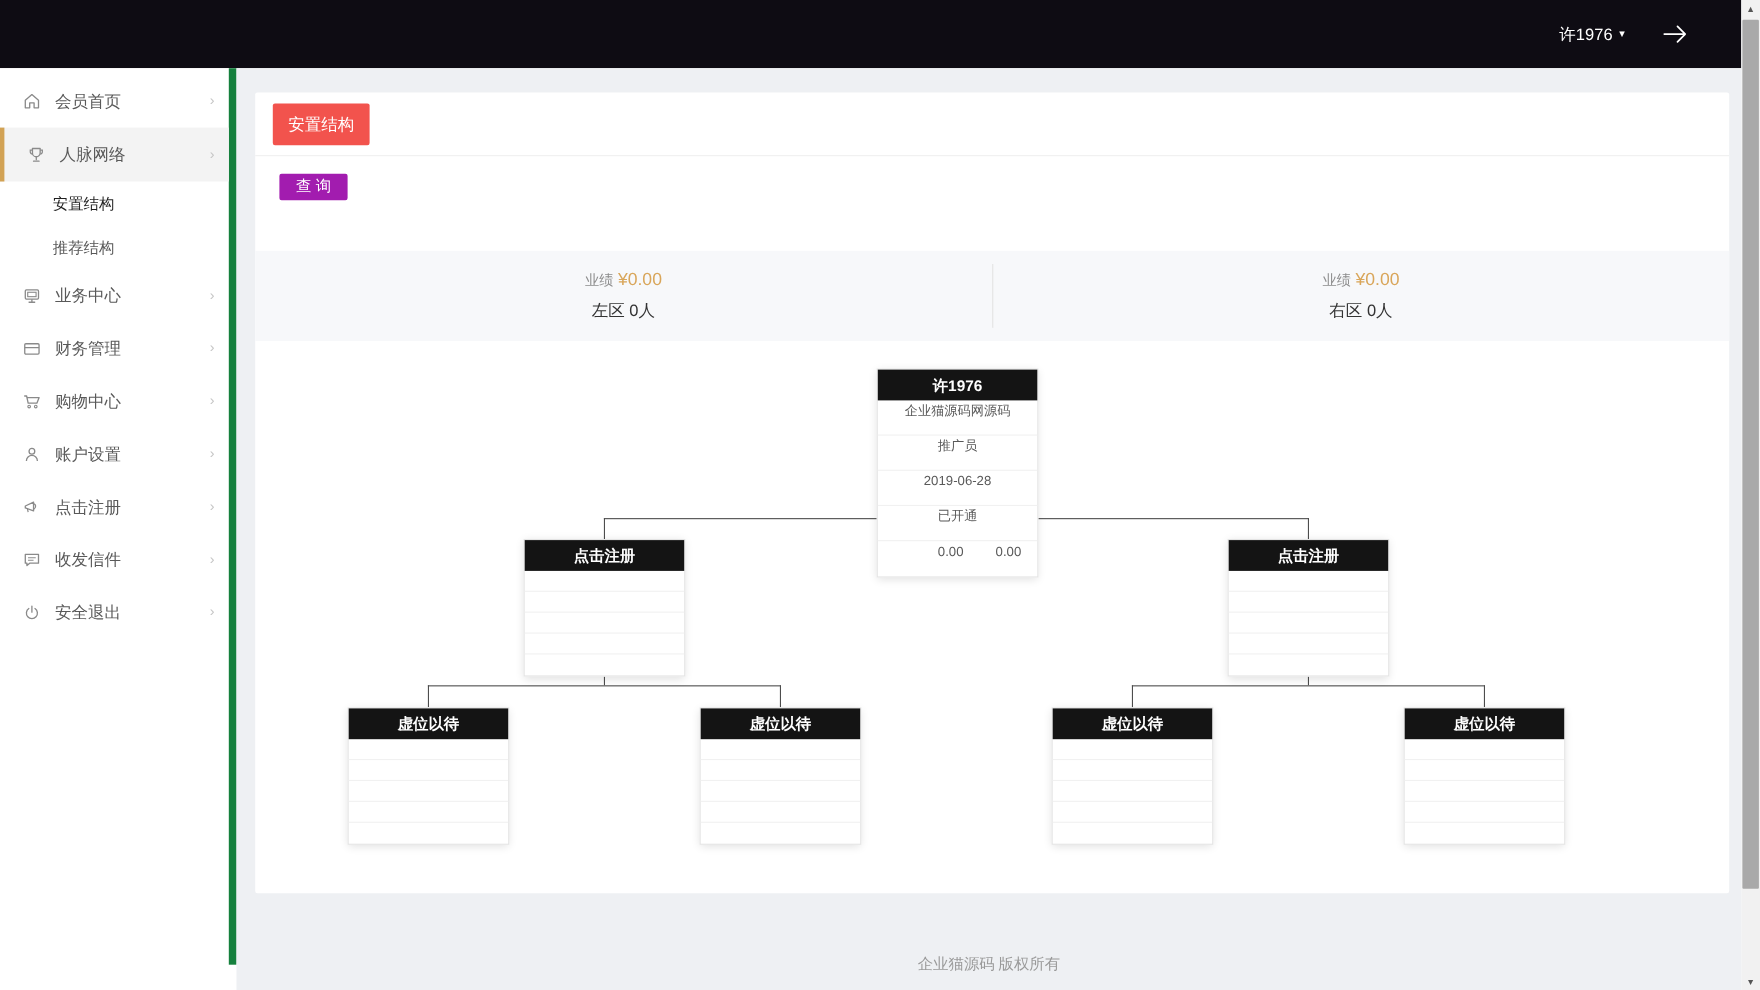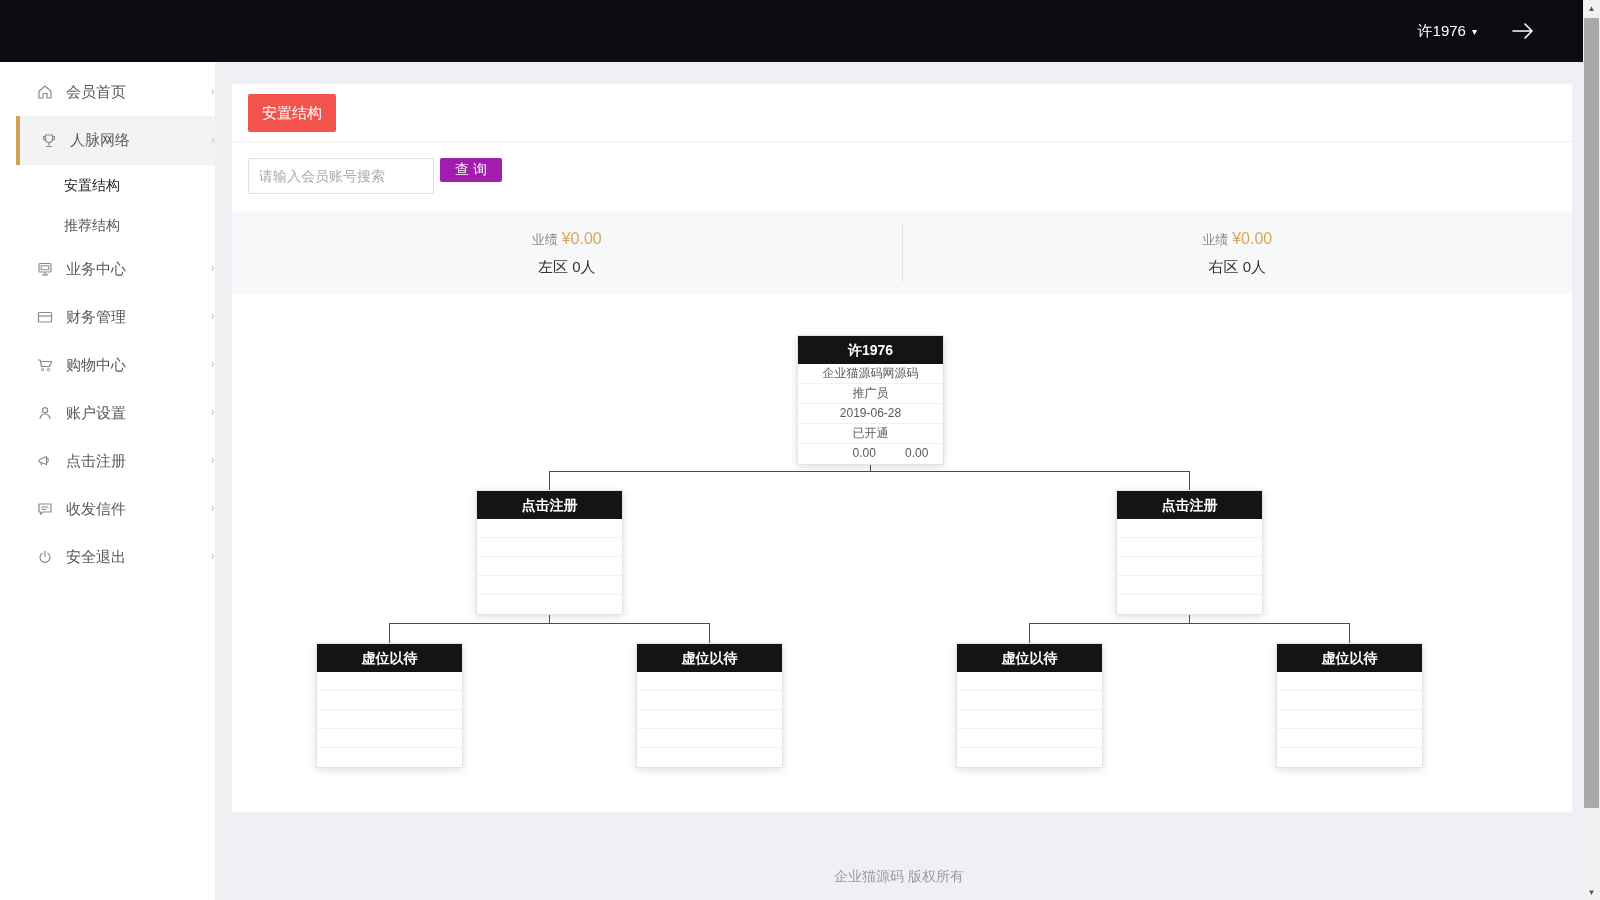--- a/index.html
+++ b/index.html
@@ -19,22 +19,22 @@
   .user-caret { font-size:10px; color:#fff; }
   .topbar-arrow { cursor:pointer; display:flex; align-items:center; }
   
   .scrollbar { position:absolute; right:0; top:0; width:17px; height:900px; background:#f1f1f1; }
   .sb-arrow { position:absolute; left:0; width:17px; height:16px; display:flex; align-items:center; justify-content:center; font-size:8px; color:#555; }
   .sb-up { top:0; }
   .sb-down { bottom:0; }
   .sb-thumb { position:absolute; left:1px; top:18px; width:15px; height:790px; background:#a9a9a9; border-radius:1px; }
   
   .sidebar {
-    position:absolute; left:16px; top:62px; width:215px; height:815px;
-    background:#fff; padding-top:6px; border-right:3px solid #15803d;
+    position:absolute; left:0; top:62px; width:215px; height:815px;
+    background:#fff; padding-top:6px; border-right:7px solid #15803d;
   }
   .side-item {
     height:48px; display:flex; align-items:center; padding-left:20px; padding-right:14px;
     color:#595959; font-size:15px; cursor:pointer; position:relative;
   }
   .side-item.active { background:#f3f3f3; border-left:4px solid #d2a254; padding-left:20px; height:49px; }
   .side-item .icon { width:18px; height:18px; margin-right:12px; flex:0 0 18px; }
   .side-item .icon svg { display:block; }
   .side-chev { position:absolute; right:13px; top:50%; transform:translateY(-58%); color:#c6c6c6; font-size:13px; }
   .side-section { height:34px; line-height:34px; padding-left:20px; font-size:12px; color:#9b9b9b; }
@@ -53,48 +53,48 @@
   .search-input {
     width:186px; height:36px; border:1px solid #e0e0e0; border-radius:2px;
     padding:0 10px; font-size:14px; color:#333; outline:none; font-family:inherit;
   }
   .search-input::placeholder { color:#ababab; }
   .btn-primary {
     margin-left:6px; width:62px; height:24px; background:#a21caf; color:#fff;
     border:none; border-radius:2px; font-size:14px; cursor:pointer; font-family:inherit;
   }
   
-  .stats { position:absolute; left:0; top:128px; width:1340px; height:82px; background:#f7f8fa; display:flex; }
+  .stats { position:absolute; left:0; top:144px; width:1340px; height:82px; background:#f7f8fa; display:flex; }
   .stat-half { flex:1; display:flex; flex-direction:column; align-items:center; justify-content:center; }
   .stat-line1 { font-size:13px; color:#8c8c8c; }
   .stat-amount { font-size:16px; color:#d9a65a; margin-left:4px; }
   .stat-zone { font-size:15px; color:#333; margin-top:9px; }
   .stat-divider { width:1px; background:#e3e3e3; margin:12px 0; }
   
   .node {
     position:absolute; width:147px; background:#fff;
     border:1px solid #e4e4e4; box-shadow:0 2px 8px rgba(0,0,0,.13);
   }
   .node-header {
     height:28px; line-height:28px; background:#141414; color:#fff;
     text-align:center; font-weight:bold; font-size:14px;
   }
   .node-row {
-    height:20px; line-height:19px; font-size:12px; color:#5a5a5a;
+    height:32px; line-height:19px; font-size:12px; color:#5a5a5a;
     text-align:center; border-bottom:1px solid #f1f1f1; overflow:hidden;
   }
   .node-row:last-child { border-bottom:none;padding-left:40px; }
   .node-row.split { display:flex; }
   .node-row.split span { flex:1; }
   .node.small .node-row { height:19px; line-height:18px; }
   .hline, .vline { position:absolute; background:#4d4d4d; }
   .hline { height:1px; }
   .vline { width:1px; }
   
-  .footer { position:absolute; left:0; bottom:14px; width:1368px; text-align:center; font-size:14px; color:#9a9a9a; }
+  .footer { position:absolute; left:0; bottom:14px; width:1368px; text-align:center; font-size:14px; color:#9a9a9a;font-family:Liberation Serif, serif; }
 </style>
 </head>
 <body>
 
 <div class="topbar">
   <div class="user-menu">
     <span>许1976</span>
     <span class="user-caret">▾</span>
   </div>
   <div class="topbar-arrow">
@@ -219,21 +219,20 @@
 </div>
 
 <div class="main">
   <div class="panel">
 
     <div class="panel-header">
       <button class="btn-danger">安置结构</button>
     </div>
 
     <div class="search-row">
-      <input class="search-input" type="text" placeholder="请输入会员账号搜索" style="">
       <button class="btn-primary">查 询</button>
     </div>
 
     <div class="stats">
       <div class="stat-half">
         <div class="stat-line1">
           <span>业绩</span><span class="stat-amount">¥0.00</span>
         </div>
         <div class="stat-zone">左区 0人</div>
       </div>

